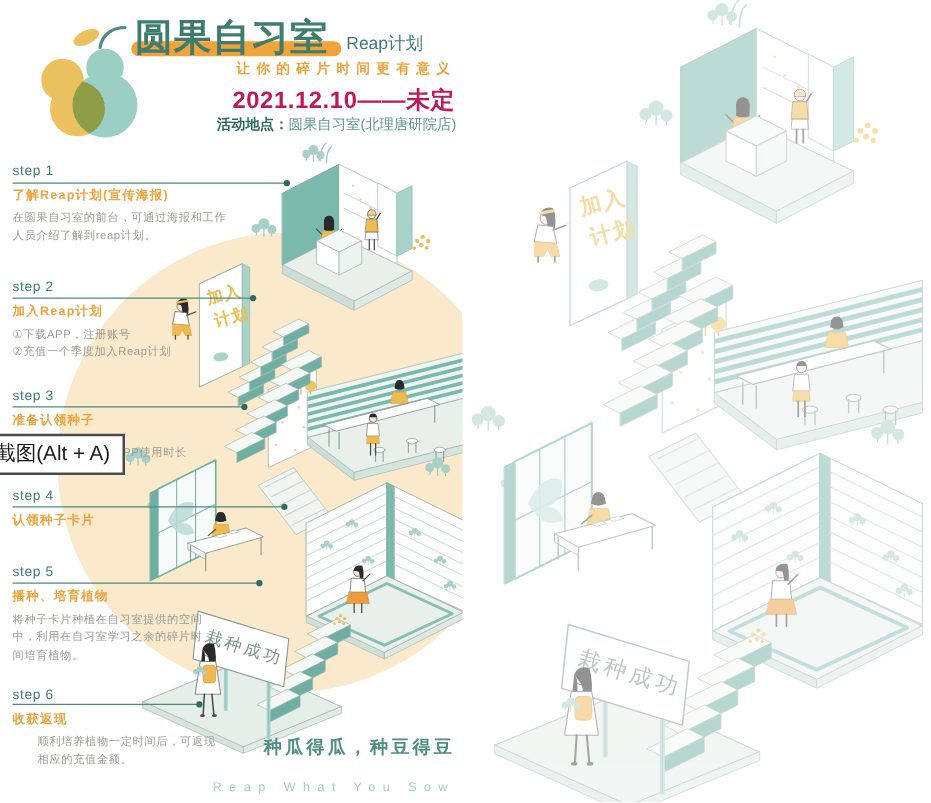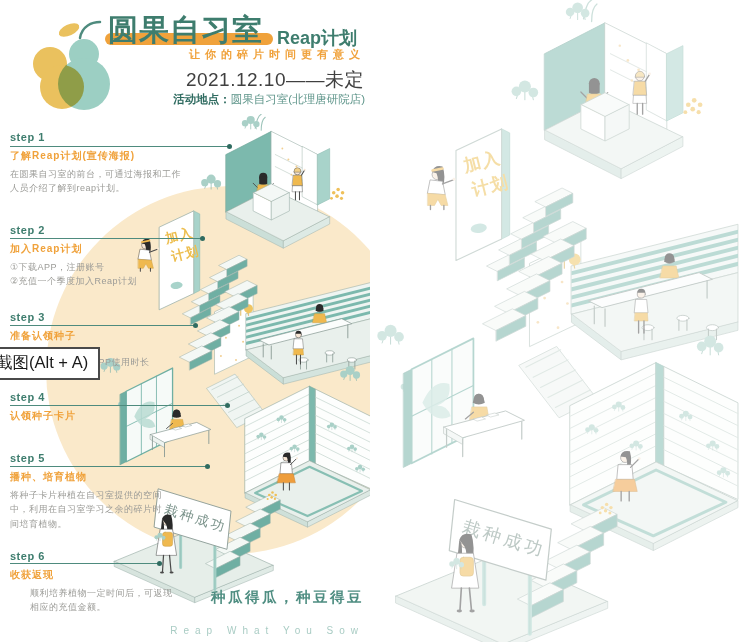--- a/index.html
+++ b/index.html
@@ -8,28 +8,28 @@
   .poster{position:absolute;left:0;top:0;width:370px;height:642px;overflow:hidden;background:#fff;}
   .preview{position:absolute;left:370px;top:0;width:375px;height:642px;overflow:hidden;background:#fff;}
   .cream-circle{position:absolute;left:46px;top:186px;width:368px;height:368px;border-radius:50%;
     background:#FAE9CA;z-index:0;}
   .scene-left{position:absolute;left:92px;top:114px;width:282px;height:494px;z-index:1;}
   .scene-right{position:absolute;left:-4px;top:0px;width:376px;height:658px;opacity:.5;}
   
   .logo{position:absolute;left:22px;top:12px;width:100px;height:106px;z-index:2;}
   .title-bar{position:absolute;left:105px;top:33px;width:168px;height:12px;border-radius:7px;background:#F0A23B;z-index:2;}
   .title{position:absolute;left:108px;top:10px;z-index:3;font-size:30px;font-weight:bold;color:#3E7D6E;letter-spacing:1px;}
-  .title-suffix{position:absolute;left:277px;top:26px;z-index:3;font-size:18px;font-weight:bold;color:#3E7D6E;}
+  .title-suffix{position:absolute;left:277px;top:26px;z-index:3;font-size:14px;font-weight:normal;color:#3E7D6E;}
   .subtitle{position:absolute;right:5px;top:47px;z-index:3;font-size:11px;color:#F0A23B;letter-spacing:5px;font-weight:bold;}
-  .date{position:absolute;right:6px;top:67px;z-index:3;font-size:19px;font-weight:normal;color:#404040;letter-spacing:.5px;}
+  .date{position:absolute;right:6px;top:67px;z-index:3;font-size:19px;font-weight:bold;color:#be185d;letter-spacing:.5px;}
   .location{position:absolute;right:5px;top:92px;z-index:3;font-size:11.5px;color:#5E958A;}
   .location b{color:#2F6B60;}
   
   .step{position:absolute;left:10px;width:178px;z-index:3;}
-  .step .lbl{font-size:11px;color:#3E7D6E;letter-spacing:.5px;margin-bottom:2px;font-weight:bold;}
+  .step .lbl{font-size:11px;color:#3E7D6E;letter-spacing:.5px;margin-bottom:2px;}
   .step .ttl{font-size:10px;font-weight:bold;color:#F0A23B;letter-spacing:1px;margin-top:6px;}
   .step .dsc{font-size:9px;color:#9B9B97;line-height:1.6;letter-spacing:.5px;margin-top:4px;white-space:pre-line;}
   .leader{position:absolute;height:1px;background:#4E8B7E;z-index:3;}
   .leader .dot{position:absolute;right:-2px;top:-2px;width:5px;height:5px;border-radius:50%;background:#2F6B60;}
   .frag{position:absolute;z-index:3;font-size:9px;color:#9B9B97;letter-spacing:.5px;}
   
   .tooltip{position:absolute;left:-14px;top:347px;z-index:10;background:#fff;border:2px solid #4A4A4A;
     padding:3px 10px 4px 8px;font-size:16.5px;color:#1a1a1a;white-space:nowrap;}
   
   .tagline{position:absolute;right:6px;top:588px;z-index:3;text-align:right;}

